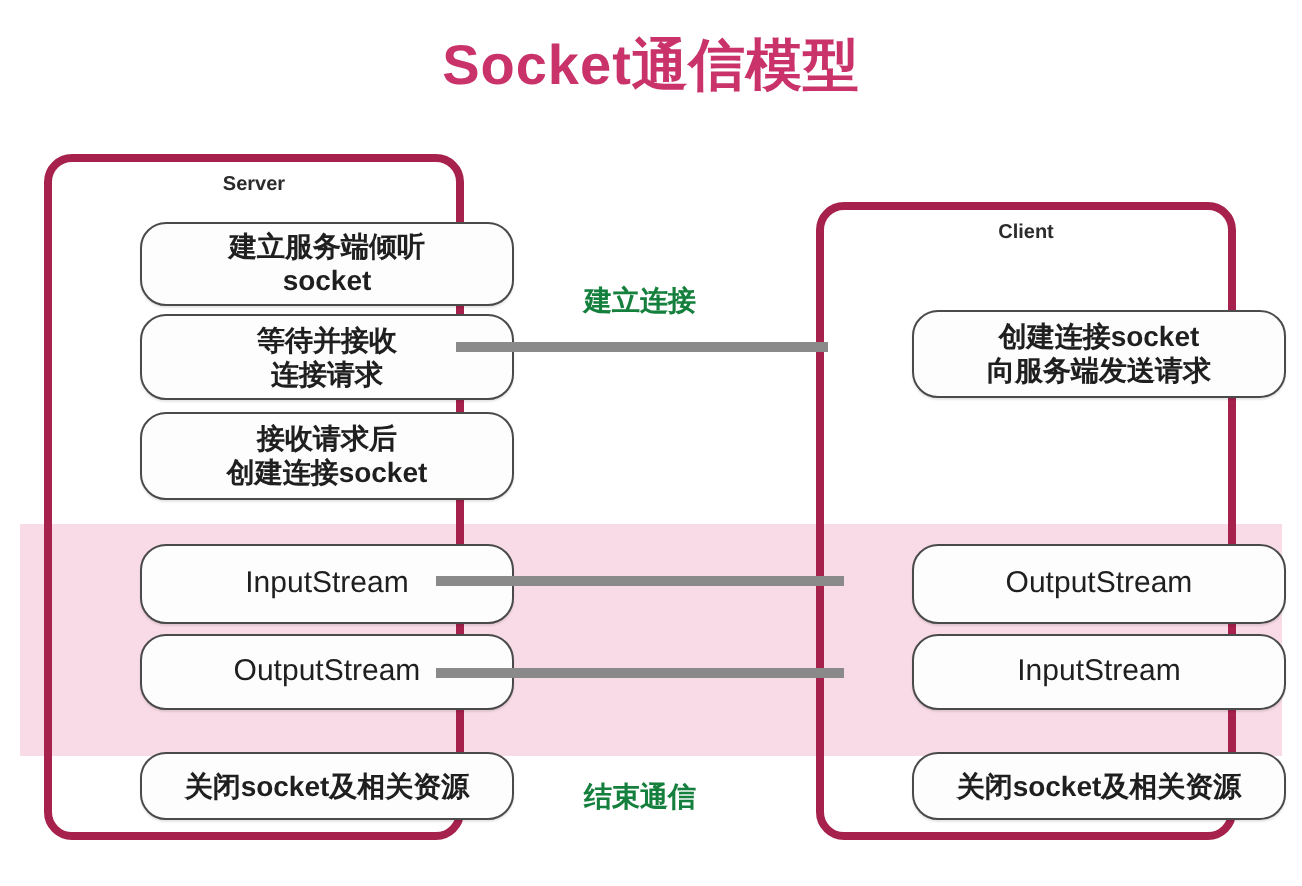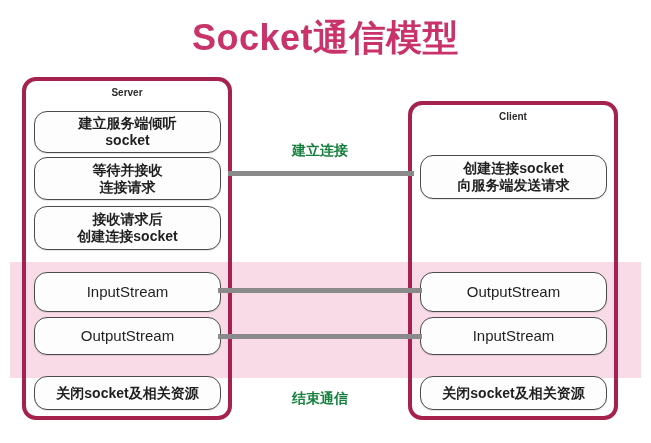--- a/index.html
+++ b/index.html
@@ -20,21 +20,21 @@
     background: #ffffff;
   }
 
   
   .title {
     position: absolute;
     left: 0;
     top: 14px;
     width: 651px;
     text-align: center;
-    font-size: 36px;
+    font-size: 28px;
     font-weight: 600;
     letter-spacing: 0.5px;
     color: #c9336a;
     white-space: nowrap;
   }
 
   
   .band {
     position: absolute;
     left: 10px;
@@ -92,20 +92,21 @@
     display: flex;
     align-items: center;
     justify-content: center;
     text-align: center;
     color: #1f1f1f;
     font-size: 14px;
     line-height: 1.18;
     font-weight: 600;
     padding: 0 16px;
     box-shadow: 0 1px 1px rgba(0,0,0,0.10);
+    margin-left: 36px;
   }
   .step .line2 { display: block; }
   .step-en {
     font-weight: 500;
     font-size: 15px;
     text-align: right;
   }
 
   
   .s1 { left: 34px;  top: 111px; width: 187px; height: 42px; }

